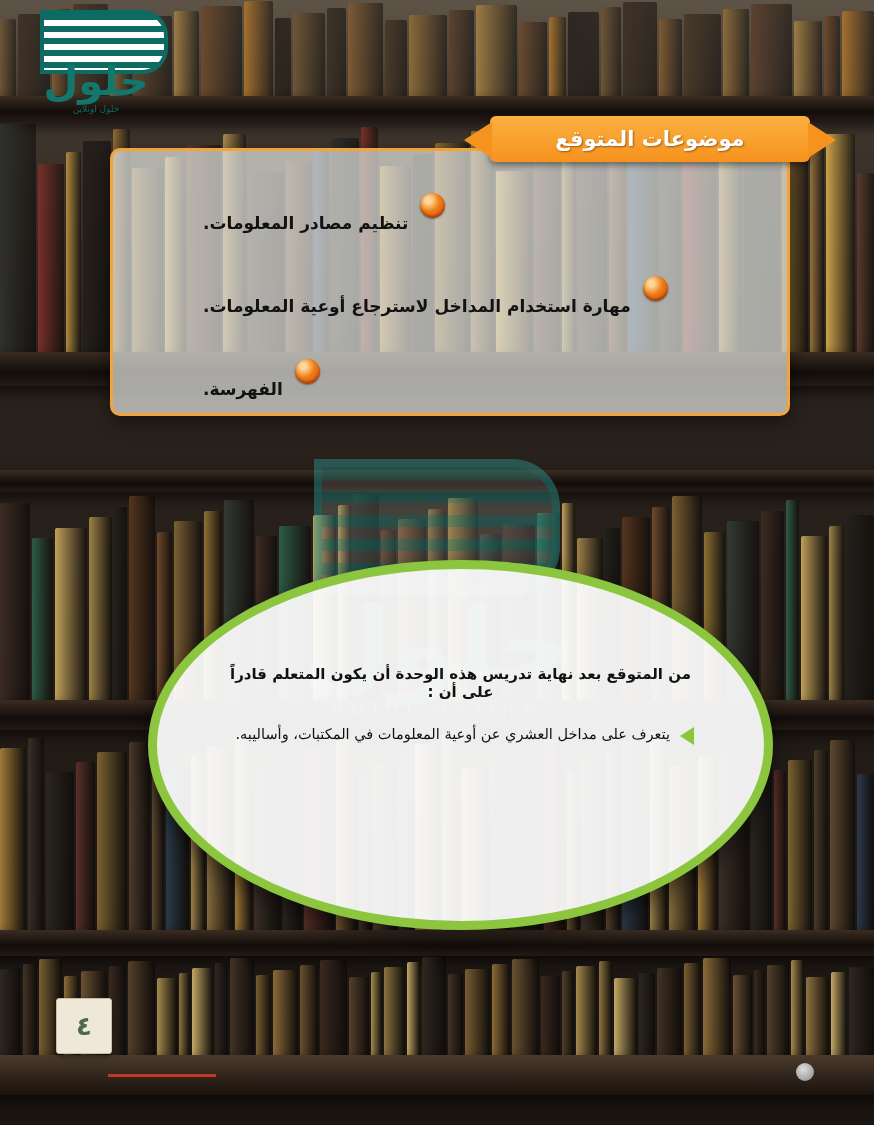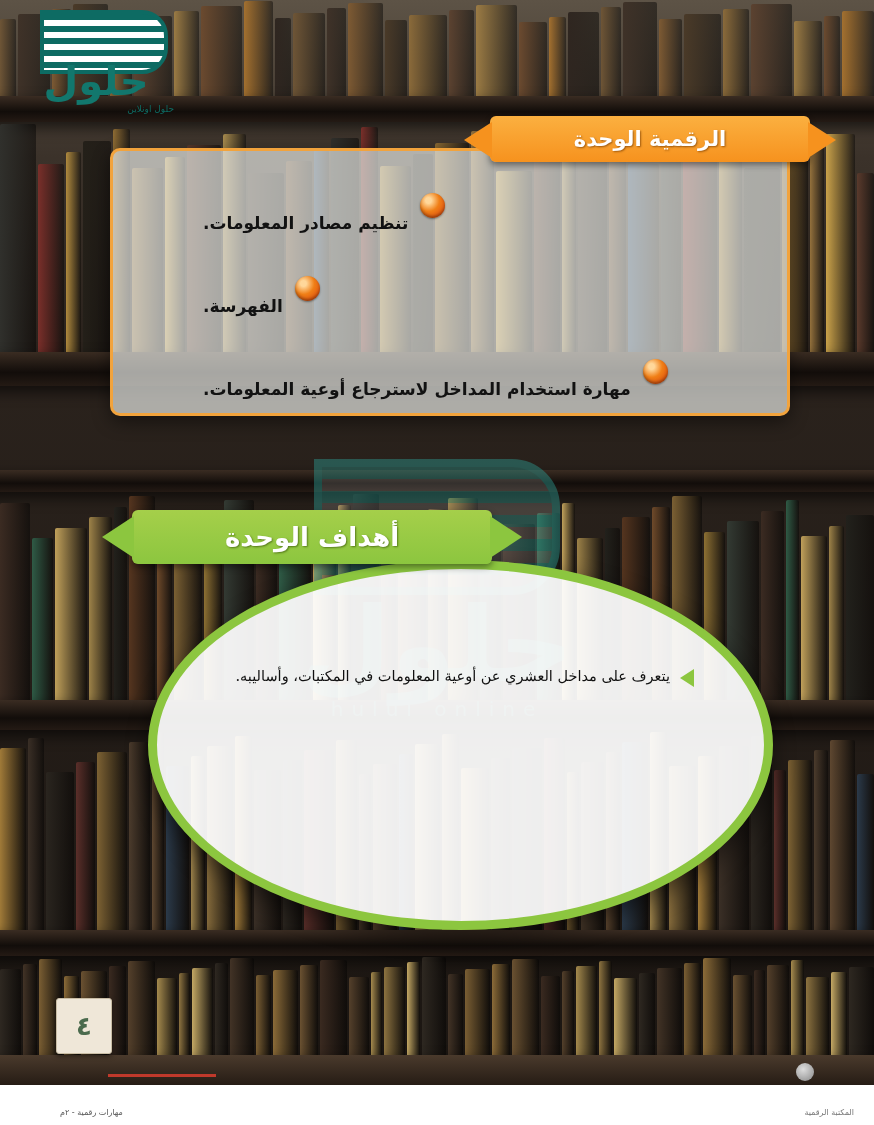--- a/index.html
+++ b/index.html
@@ -47,21 +47,21 @@
   .logo-top .bars{
     position:absolute;left:22px;top:2px;width:120px;height:56px;
     border:4px solid #0d6b63;border-radius:0 26px 26px 0;
     background:repeating-linear-gradient(180deg,#0d6b63 0 6px,#ffffff 6px 12px);
   }
   .logo-top .word{
     position:absolute;left:8px;top:50px;width:140px;text-align:center;
     font-size:40px;font-weight:bold;color:#12776d;letter-spacing:-2px;
   }
   .logo-top .sub{
-    position:absolute;left:16px;top:96px;width:140px;
+    position:absolute;left:8px;top:96px;width:140px;text-align:center;
     font-size:9px;color:#0d6b63;letter-spacing:3px;
   }
   .watermark{
     position:absolute;left:0;right:0;top:380px;height:420px;
     display:flex;flex-direction:column;align-items:center;justify-content:center;
     pointer-events:none;opacity:.42;
   }
   .watermark .wbars{
     width:230px;height:120px;border:8px solid #2ea39a;border-radius:0 48px 48px 0;
     background:repeating-linear-gradient(180deg,rgba(46,163,154,.85) 0 12px,rgba(255,255,255,.35) 12px 24px);
@@ -386,49 +386,43 @@
   <div class="topics-box">
     <div class="rowwrap">
       <div class="topic-row">
         <span class="bullet"></span>
         <span class="topic-text">تنظيم مصادر المعلومات.</span>
       </div>
     </div>
     <div class="rowwrap">
       <div class="topic-row">
         <span class="bullet"></span>
-        <span class="topic-text">الفهرسة.</span>
+        <span class="topic-text">مهارة استخدام المداخل لاسترجاع أوعية المعلومات.</span>
       </div>
     </div>
     <div class="rowwrap">
       <div class="topic-row">
         <span class="bullet"></span>
-        <span class="topic-text">مهارة استخدام المداخل لاسترجاع أوعية المعلومات.</span>
+        <span class="topic-text">الفهرسة.</span>
       </div>
     </div>
   </div>
 
   <div class="topics-banner">
-    <span class="ttl">الرقمية الوحدة</span>
+    <span class="ttl">موضوعات المتوقع</span>
   </div>
 
   <div class="goals-oval">
+    <div class="goals-lead">من المتوقع بعد نهاية تدريس هذه الوحدة أن يكون المتعلم قادراً على أن :</div>
     <div class="goal-item">
       <span class="arrow"></span>
       <span class="goal-text">يتعرف على مداخل العشري عن أوعية المعلومات في المكتبات، وأساليبه.</span>
     </div>
   </div>
 
-  <div class="goals-banner">
-    <span class="ttl">أهداف الوحدة</span>
-  </div>
 
   <div class="page-badge">
     <span class="num">٤</span>
   </div>
   <div class="red-line"></div>
   <div class="disc"></div>
-  <div class="footer-band">
-    <span class="footer-left">مهارات رقمية - ٢م</span>
-    <span class="footer-right">المكتبة الرقمية</span>
-  </div>
 
 </div>
 
 </body></html>

